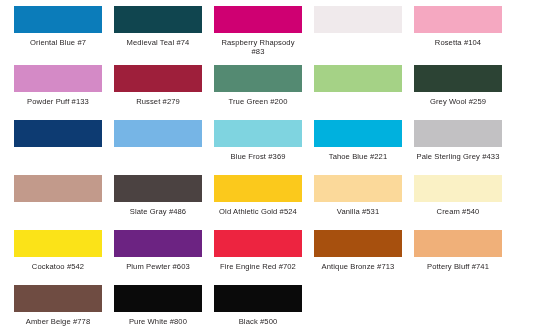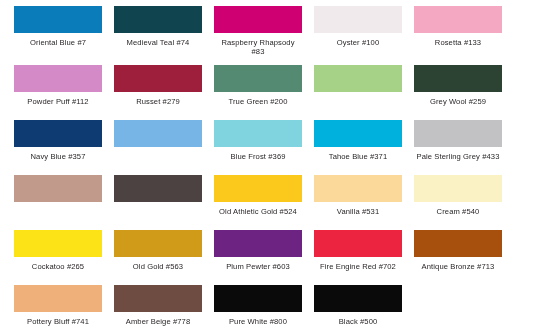--- a/index.html
+++ b/index.html
@@ -61,89 +61,84 @@
     <div class="swatch-cell">
       <div class="swatch-chip" style="background-color: rgb(16, 69, 79);"></div>
       <div class="swatch-label">Medieval Teal #74</div>
     </div>
     <div class="swatch-cell">
       <div class="swatch-chip" style="background-color: rgb(207, 0, 114);"></div>
       <div class="swatch-label">Raspberry Rhapsody #83</div>
     </div>
     <div class="swatch-cell">
       <div class="swatch-chip" style="background-color: rgb(240, 234, 236);"></div>
-      <div class="swatch-label">Oyster #100</div>
     </div>
     <div class="swatch-cell">
       <div class="swatch-chip" style="background-color: rgb(245, 168, 193);"></div>
-      <div class="swatch-label">Rosetta #133</div>
+      <div class="swatch-label">Rosetta #104</div>
     </div>
     <div class="swatch-cell">
       <div class="swatch-chip" style="background-color: rgb(212, 138, 198);"></div>
-      <div class="swatch-label">Powder Puff #112</div>
+      <div class="swatch-label">Powder Puff #133</div>
     </div>
     <div class="swatch-cell">
       <div class="swatch-chip" style="background-color: rgb(158, 31, 59);"></div>
       <div class="swatch-label">Russet #279</div>
     </div>
     <div class="swatch-cell">
       <div class="swatch-chip" style="background-color: rgb(84, 138, 114);"></div>
       <div class="swatch-label">True Green #200</div>
     </div>
     <div class="swatch-cell">
       <div class="swatch-chip" style="background-color: rgb(165, 210, 134);"></div>
     </div>
     <div class="swatch-cell">
       <div class="swatch-chip" style="background-color: rgb(44, 67, 52);"></div>
       <div class="swatch-label">Grey Wool #259</div>
     </div>
     <div class="swatch-cell">
       <div class="swatch-chip" style="background-color: rgb(13, 59, 114);"></div>
-      <div class="swatch-label">Navy Blue #357</div>
     </div>
     <div class="swatch-cell">
       <div class="swatch-chip" style="background-color: rgb(118, 181, 230);"></div>
     </div>
     <div class="swatch-cell">
       <div class="swatch-chip" style="background-color: rgb(127, 212, 224);"></div>
       <div class="swatch-label">Blue Frost #369</div>
     </div>
     <div class="swatch-cell">
       <div class="swatch-chip" style="background-color: rgb(0, 177, 222);"></div>
-      <div class="swatch-label">Tahoe Blue #371</div>
+      <div class="swatch-label">Tahoe Blue #221</div>
     </div>
     <div class="swatch-cell">
       <div class="swatch-chip" style="background-color: rgb(194, 193, 195);"></div>
       <div class="swatch-label">Pale Sterling Grey #433</div>
     </div>
     <div class="swatch-cell">
       <div class="swatch-chip" style="background-color: rgb(194, 154, 139);"></div>
     </div>
     <div class="swatch-cell">
       <div class="swatch-chip" style="background-color: rgb(75, 66, 65);"></div>
+      <div class="swatch-label">Slate Gray #486</div>
     </div>
     <div class="swatch-cell">
       <div class="swatch-chip" style="background-color: rgb(251, 201, 28);"></div>
       <div class="swatch-label">Old Athletic Gold #524</div>
     </div>
     <div class="swatch-cell">
       <div class="swatch-chip" style="background-color: rgb(251, 217, 154);"></div>
       <div class="swatch-label">Vanilla #531</div>
     </div>
     <div class="swatch-cell">
       <div class="swatch-chip" style="background-color: rgb(250, 241, 197);"></div>
       <div class="swatch-label">Cream #540</div>
     </div>
     <div class="swatch-cell">
       <div class="swatch-chip" style="background-color: rgb(251, 227, 24);"></div>
-      <div class="swatch-label">Cockatoo #265</div>
-    </div>
-    <div class="swatch-cell">
-      <div class="swatch-chip" style="background-color: rgb(207, 155, 24);"></div>
-      <div class="swatch-label">Old Gold #563</div>
+      <div class="swatch-label">Cockatoo #542</div>
     </div>
     <div class="swatch-cell">
       <div class="swatch-chip" style="background-color: rgb(108, 35, 130);"></div>
       <div class="swatch-label">Plum Pewter #603</div>
     </div>
     <div class="swatch-cell">
       <div class="swatch-chip" style="background-color: rgb(237, 36, 64);"></div>
       <div class="swatch-label">Fire Engine Red #702</div>
     </div>
     <div class="swatch-cell">

